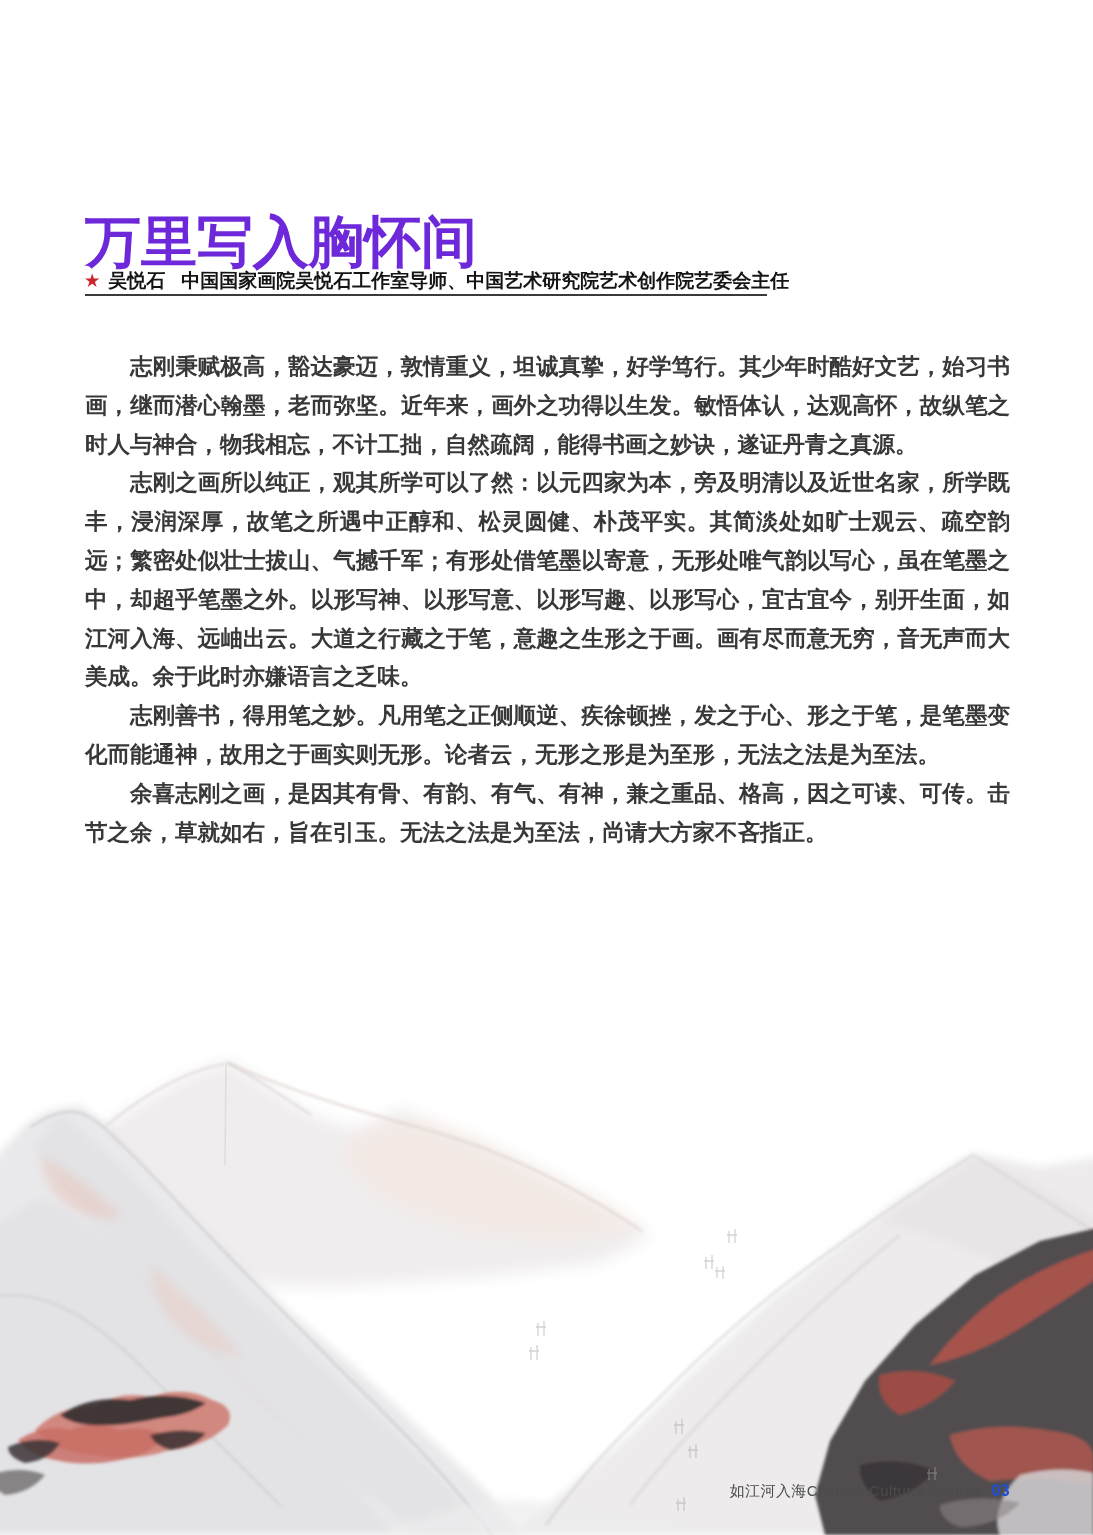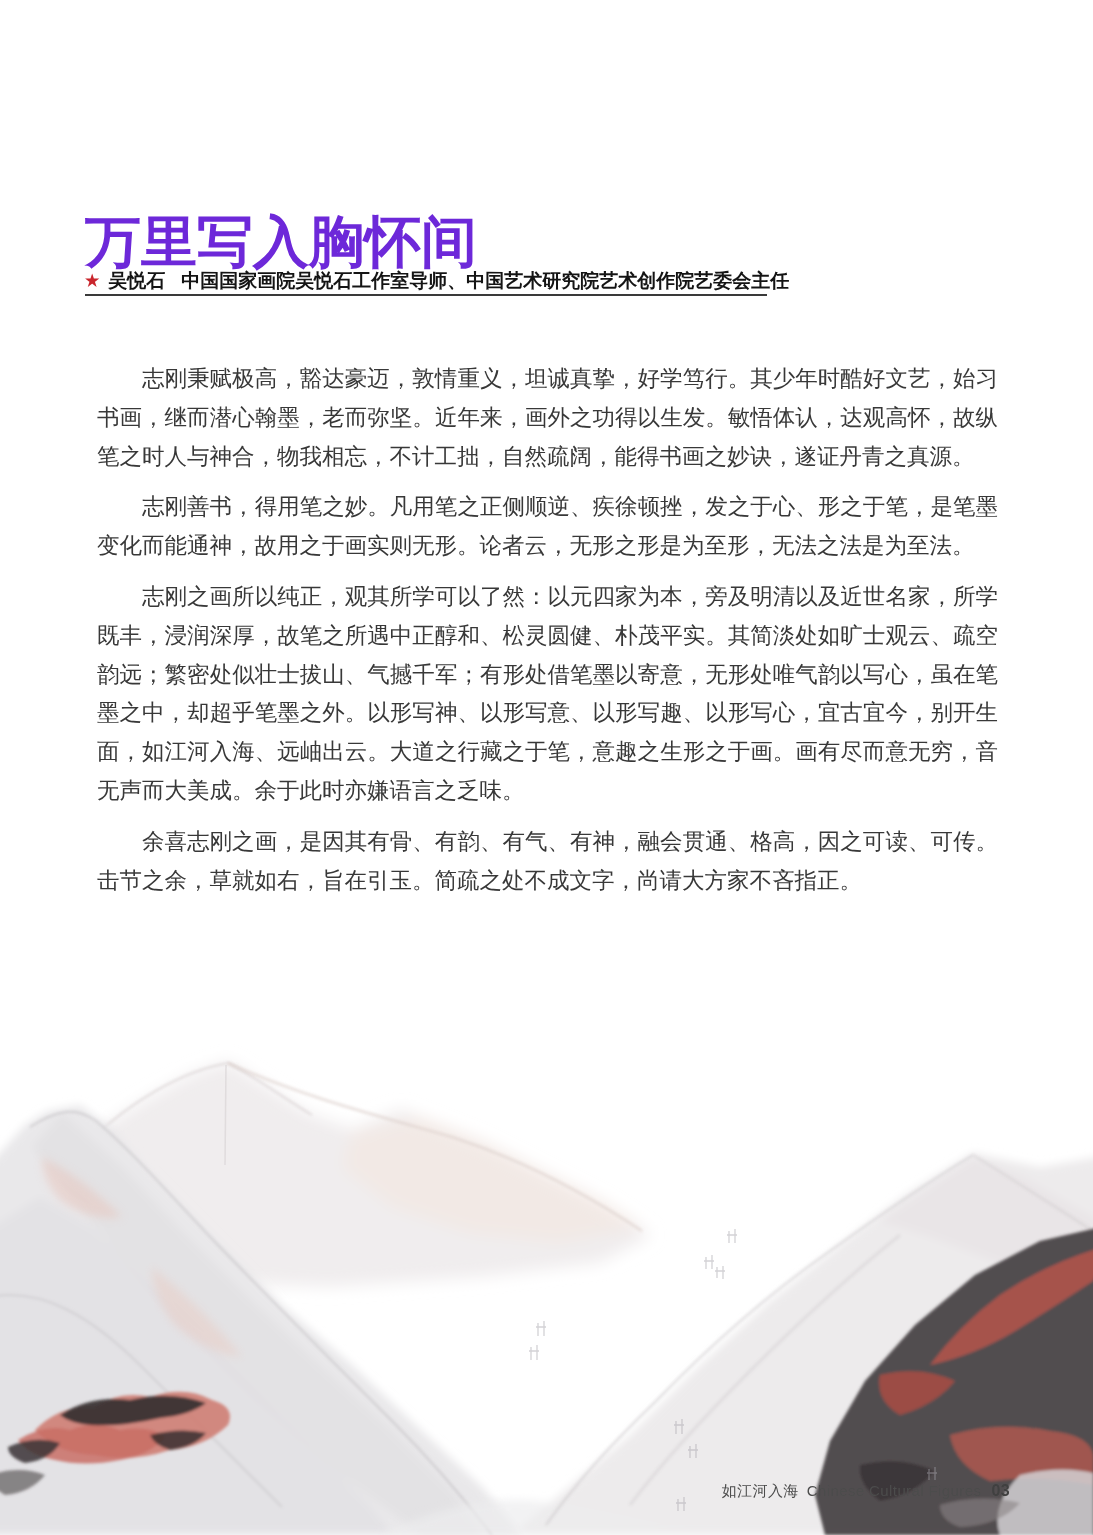--- a/index.html
+++ b/index.html
@@ -26,51 +26,51 @@
   }
   .byline .star { color:#c9252c; font-size:16px; margin-right:9px; position:relative; top:-1px; }
   .byline .author { margin-right:16px; }
 
   .article {
     position:absolute; left:85px; top:348px; width:925px;
     font-family:"Liberation Serif","DejaVu Serif",serif;
     font-size:22.5px; line-height:38.8px; color:#383838;
     text-align:justify; text-justify:inter-ideograph;
   }
-  .article p { margin:12px; text-indent:2em; }
+  .article p { margin:0; text-indent:2em;font-weight:bold; }
 
   .painting {
     position:absolute; left:0; top:1035px; width:1093px; height:500px;
     pointer-events:none;
   }
 
   .footer {
     position:absolute; top:1482px; right:83px;
     font-size:15px; color:#4c4c4c; letter-spacing:0.4px;
     white-space:nowrap; z-index:5;
   }
-  .footer .en { margin-left:8px; }
-  .footer .pagenum { margin-left:10px; font-weight:700; font-size:16px; color:#404040; }
+  .footer .en { }
+  .footer .pagenum { margin-left:10px; font-weight:700; font-size:16px; color:#1d4ed8; }
 </style>
 </head>
 <body>
 
 <div class="page">
 
   <h1 class="title">万里写入胸怀间</h1>
 
   <div class="byline">
     <span class="star">★</span><span class="author">吴悦石</span><span class="role">中国国家画院吴悦石工作室导师、中国艺术研究院艺术创作院艺委会主任</span>
   </div>
 
   <div class="article">
     <p>志刚秉赋极高，豁达豪迈，敦情重义，坦诚真挚，好学笃行。其少年时酷好文艺，始习书画，继而潜心翰墨，老而弥坚。近年来，画外之功得以生发。敏悟体认，达观高怀，故纵笔之时人与神合，物我相忘，不计工拙，自然疏阔，能得书画之妙诀，遂证丹青之真源。</p>
+    <p>志刚之画所以纯正，观其所学可以了然：以元四家为本，旁及明清以及近世名家，所学既丰，浸润深厚，故笔之所遇中正醇和、松灵圆健、朴茂平实。其简淡处如旷士观云、疏空韵远；繁密处似壮士拔山、气撼千军；有形处借笔墨以寄意，无形处唯气韵以写心，虽在笔墨之中，却超乎笔墨之外。以形写神、以形写意、以形写趣、以形写心，宜古宜今，别开生面，如江河入海、远岫出云。大道之行藏之于笔，意趣之生形之于画。画有尽而意无穷，音无声而大美成。余于此时亦嫌语言之乏味。</p>
     <p>志刚善书，得用笔之妙。凡用笔之正侧顺逆、疾徐顿挫，发之于心、形之于笔，是笔墨变化而能通神，故用之于画实则无形。论者云，无形之形是为至形，无法之法是为至法。</p>
-    <p>志刚之画所以纯正，观其所学可以了然：以元四家为本，旁及明清以及近世名家，所学既丰，浸润深厚，故笔之所遇中正醇和、松灵圆健、朴茂平实。其简淡处如旷士观云、疏空韵远；繁密处似壮士拔山、气撼千军；有形处借笔墨以寄意，无形处唯气韵以写心，虽在笔墨之中，却超乎笔墨之外。以形写神、以形写意、以形写趣、以形写心，宜古宜今，别开生面，如江河入海、远岫出云。大道之行藏之于笔，意趣之生形之于画。画有尽而意无穷，音无声而大美成。余于此时亦嫌语言之乏味。</p>
-    <p>余喜志刚之画，是因其有骨、有韵、有气、有神，融会贯通、格高，因之可读、可传。击节之余，草就如右，旨在引玉。简疏之处不成文字，尚请大方家不吝指正。</p>
+    <p>余喜志刚之画，是因其有骨、有韵、有气、有神，兼之重品、格高，因之可读、可传。击节之余，草就如右，旨在引玉。无法之法是为至法，尚请大方家不吝指正。</p>
   </div>
 
   <svg class="painting" width="1093" height="500" viewBox="0 0 1093 500" xmlns="http://www.w3.org/2000/svg">
     <defs>
       <filter id="b8" x="-30%" y="-30%" width="160%" height="160%">
           <feGaussianBlur stdDeviation="8"></feGaussianBlur>
         </filter>
       <filter id="b4" x="-30%" y="-30%" width="160%" height="160%">
           <feGaussianBlur stdDeviation="4"></feGaussianBlur>
         </filter>

